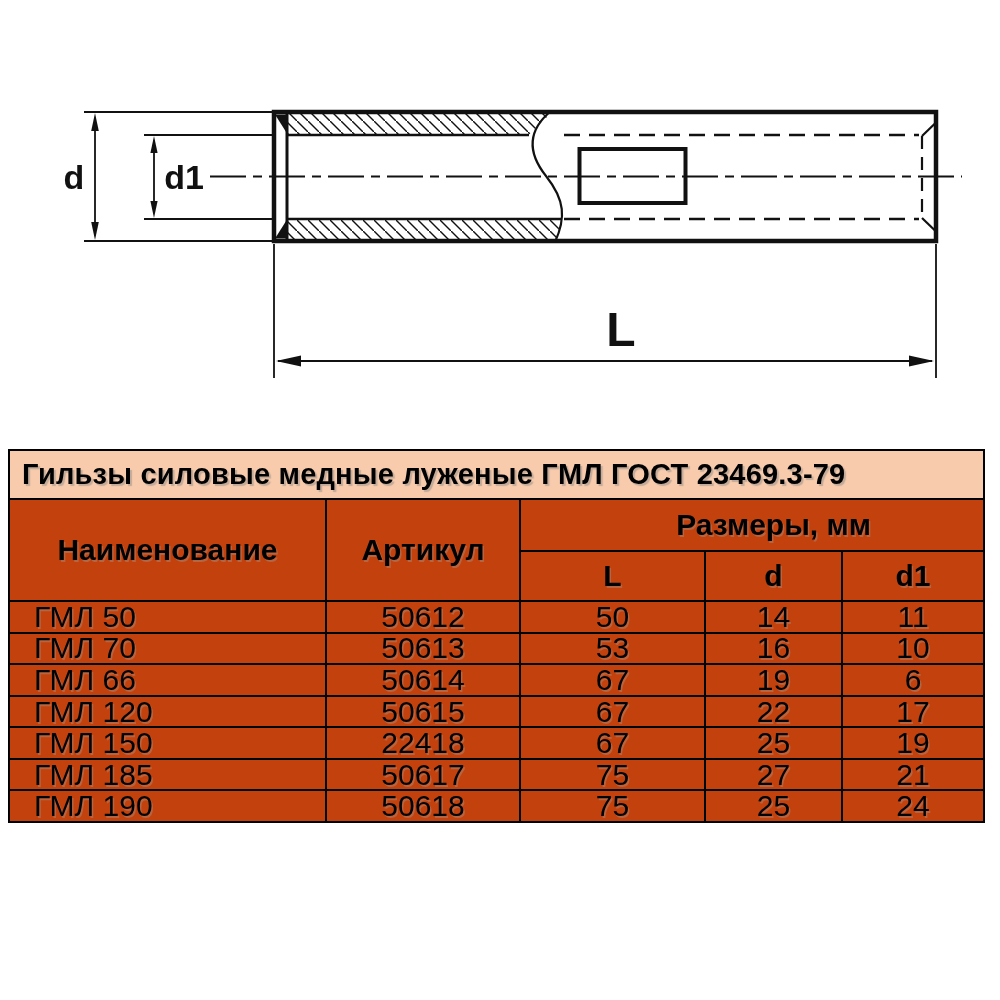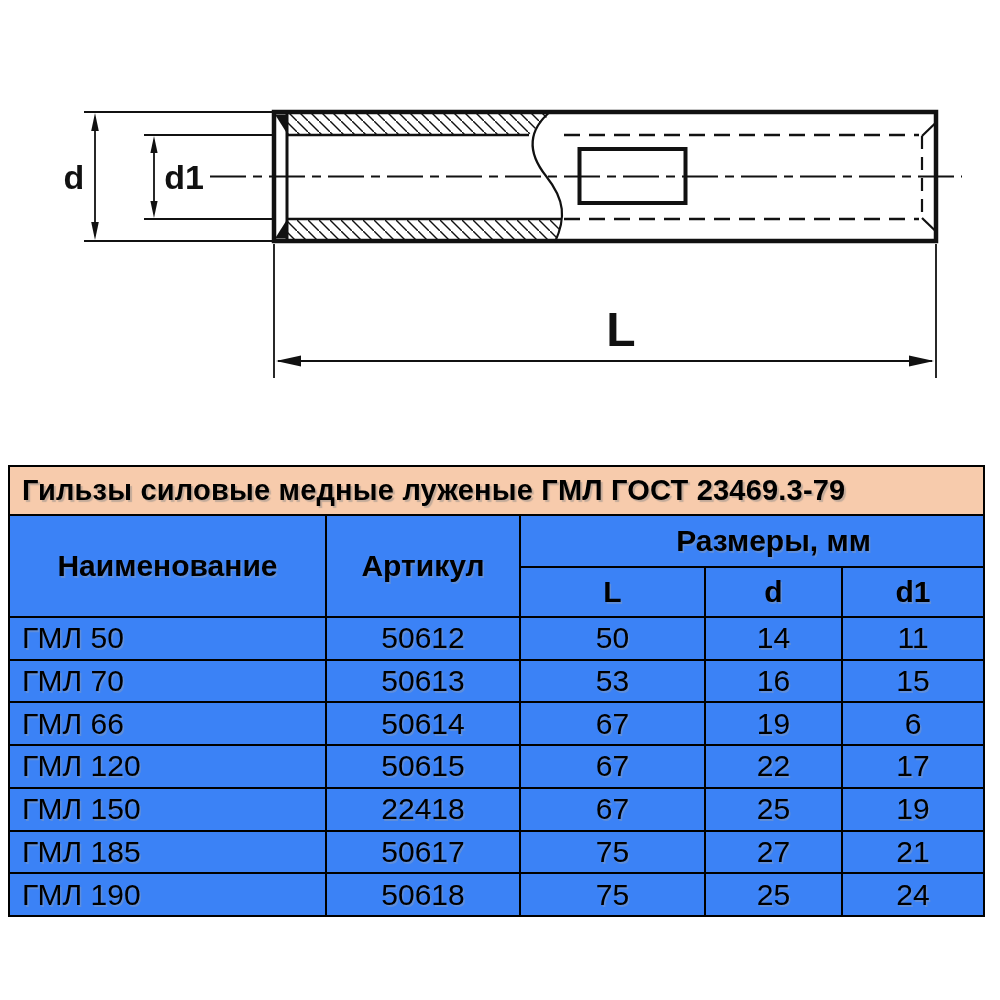--- a/index.html
+++ b/index.html
@@ -8,37 +8,36 @@
     font-family:"Liberation Sans", sans-serif;color:#000;
     overflow:hidden;
   }
   
   .drawing-wrap{position:absolute;left:0;top:0;width:1000px;height:445px;}
   .drawing-wrap svg{display:block;}
   .dim-label{font-family:"Liberation Sans",sans-serif;font-weight:700;fill:#111;}
 
   
   .tbl{
-    position:absolute;left:8px;top:449px;width:977px;height:452px;
-    box-sizing:border-box;border:2.5px solid #000;background:#3b82f6;
+    position:absolute;left:8px;top:449px;width:977px;height:374px;
+    box-sizing:border-box;border:2.5px solid #000;background:#c2410c;
     display:grid;
     grid-template-columns:315px 194px 185px 137px 1fr;
     grid-template-rows:47px 52px 50px repeat(7,1fr);
-    margin-top:16px;
   }
   .row-wrap{display:contents;}
   .c{
     box-sizing:border-box;display:flex;align-items:center;justify-content:center;
     font-size:30px;line-height:1;border-top:2px solid #000;
     text-shadow:1.5px 1.5px 0 rgba(165,165,165,0.35);
     white-space:nowrap;overflow:hidden;
   }
   .bl{border-left:2px solid #000;}
   .h{font-weight:700;}
-  .left{justify-content:flex-start;padding-left:12px;}
+  .left{justify-content:flex-start;padding-left:24px;}
   .title-cell{
     grid-column:1/6;grid-row:1;
     background:#f7cbac;
     font-weight:700;font-size:29px;
     display:flex;align-items:center;padding-left:12px;
     border-top:none;box-sizing:border-box;
     text-shadow:2px 2px 1px rgba(130,130,130,0.45);
     letter-spacing:0.2px;
   }
   .name-h{grid-column:1;grid-row:2/4;}
@@ -124,21 +123,21 @@
     <div class="c bl">50612</div>
     <div class="c bl">50</div>
     <div class="c bl">14</div>
     <div class="c bl">11</div>
   </div>
   <div class="row-wrap">
     <div class="c left">ГМЛ 70</div>
     <div class="c bl">50613</div>
     <div class="c bl">53</div>
     <div class="c bl">16</div>
-    <div class="c bl">15</div>
+    <div class="c bl">10</div>
   </div>
   <div class="row-wrap">
     <div class="c left">ГМЛ 66</div>
     <div class="c bl">50614</div>
     <div class="c bl">67</div>
     <div class="c bl">19</div>
     <div class="c bl">6</div>
   </div>
   <div class="row-wrap">
     <div class="c left">ГМЛ 120</div>

